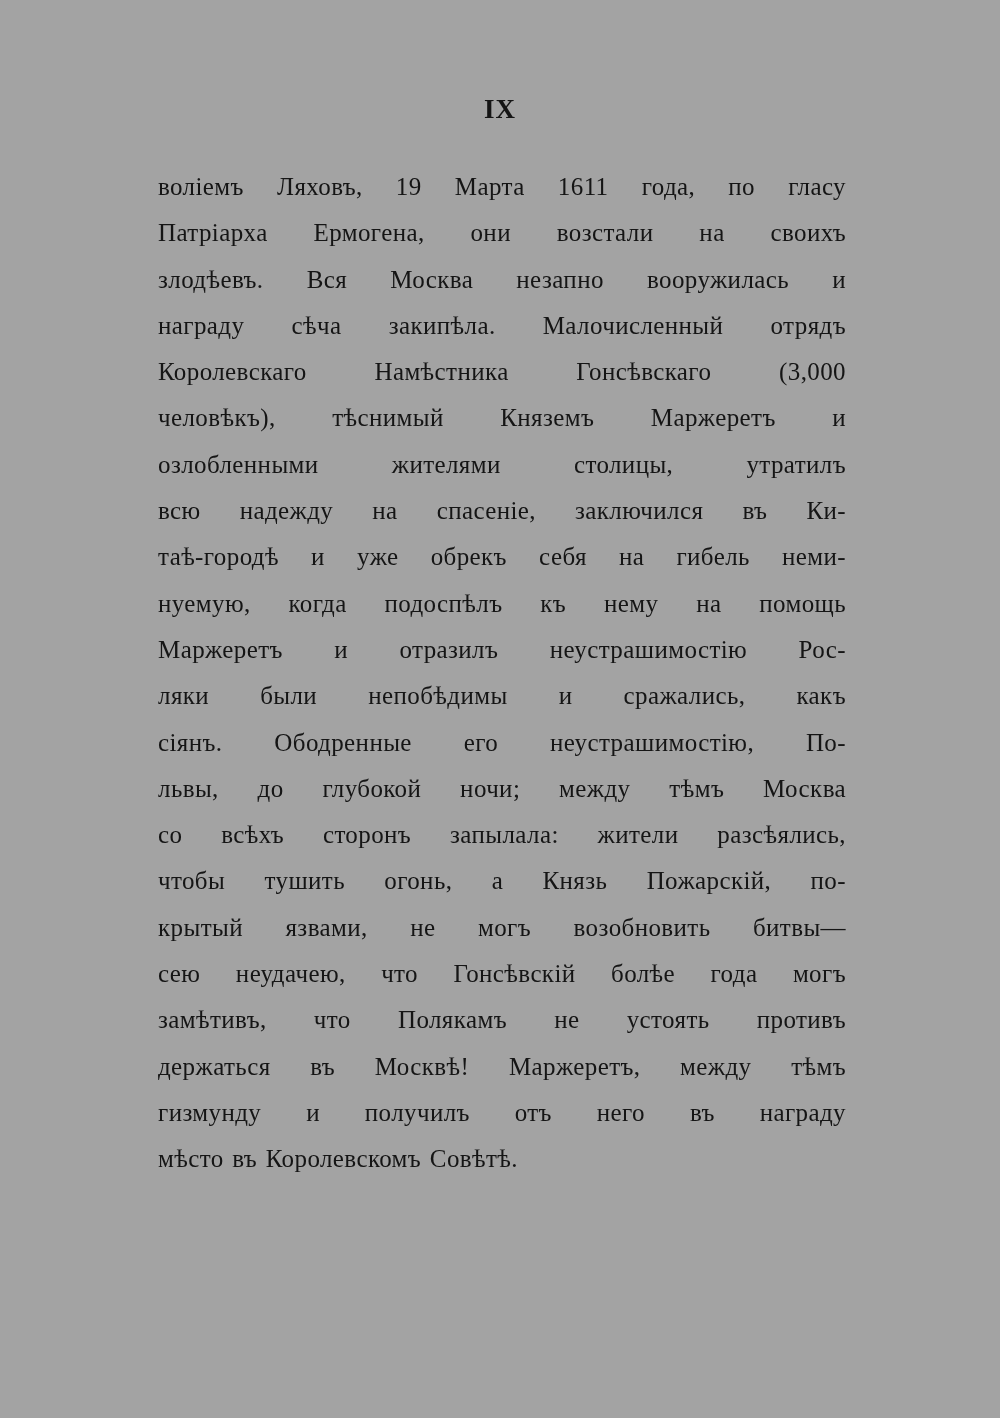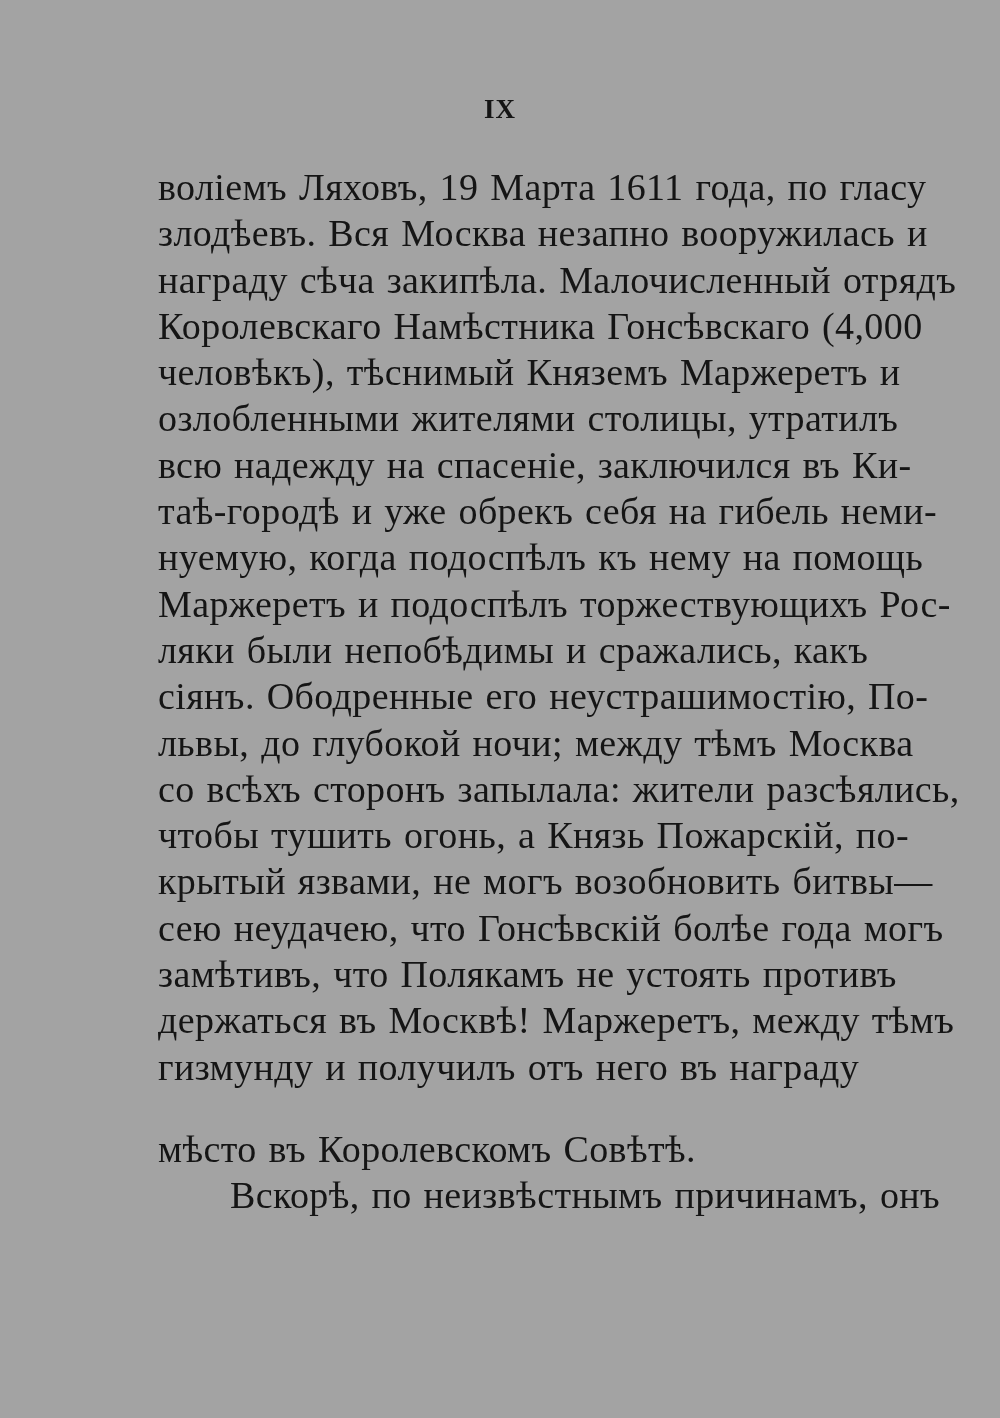--- a/index.html
+++ b/index.html
@@ -38,60 +38,59 @@
       position: absolute;
       left: 158px;
       top: 164px;
       width: 688px;
     }
     .line {
       display: block;
       height: 46.3px;
       line-height: 46.3px;
       font-family: "Liberation Serif", serif;
-      font-size: 38px;
+      font-size: 25px;
       white-space: nowrap;
       text-align: justify;
       text-align-last: justify;
       word-spacing: 2px;
       letter-spacing: 0.4px;
     }
     .line.last {
       text-align: left;
       text-align-last: left;
-      margin-top: 36px;
     }
     .line.indent {
       padding-left: 72px;
       box-sizing: border-box;
     }
   </style>
 </head>
 <body>
 
 <div class="page">
   <div class="page-number">IX</div>
 
   <div class="text-block">
     <span class="line">воліемъ Ляховъ, 19 Марта 1611 года, по гласу</span>
+    <span class="line">Патріарха Ермогена, они возстали на своихъ</span>
     <span class="line">злодѣевъ. Вся Москва незапно вооружилась и</span>
     <span class="line">награду сѣча закипѣла. Малочисленный отрядъ</span>
-    <span class="line">Королевскаго Намѣстника Гонсѣвскаго (4,000</span>
+    <span class="line">Королевскаго Намѣстника Гонсѣвскаго (3,000</span>
     <span class="line">человѣкъ), тѣснимый Княземъ Маржеретъ и</span>
     <span class="line">озлобленными жителями столицы, утратилъ</span>
     <span class="line">всю надежду на спасеніе, заключился въ Ки-</span>
     <span class="line">таѣ-городѣ и уже обрекъ себя на гибель неми-</span>
     <span class="line">нуемую, когда подоспѣлъ къ нему на помощь</span>
-    <span class="line">Маржеретъ и подоспѣлъ торжествующихъ Рос-</span>
+    <span class="line">Маржеретъ и отразилъ неустрашимостію Рос-</span>
     <span class="line">ляки были непобѣдимы и сражались, какъ</span>
     <span class="line">сіянъ. Ободренные его неустрашимостію, По-</span>
     <span class="line">львы, до глубокой ночи; между тѣмъ Москва</span>
     <span class="line">со всѣхъ сторонъ запылала: жители разсѣялись,</span>
     <span class="line">чтобы тушить огонь, а Князь Пожарскій, по-</span>
     <span class="line">крытый язвами, не могъ возобновить битвы—</span>
     <span class="line">сею неудачею, что Гонсѣвскій болѣе года могъ</span>
     <span class="line">замѣтивъ, что Полякамъ не устоять противъ</span>
     <span class="line">держаться въ Москвѣ! Маржеретъ, между тѣмъ</span>
     <span class="line">гизмунду и получилъ отъ него въ награду</span>
     <span class="line last">мѣсто въ Королевскомъ Совѣтѣ.</span>
-    <span class="line indent">Вскорѣ, по неизвѣстнымъ причинамъ, онъ</span>
   </div>
 </div>
 
 </body></html>

